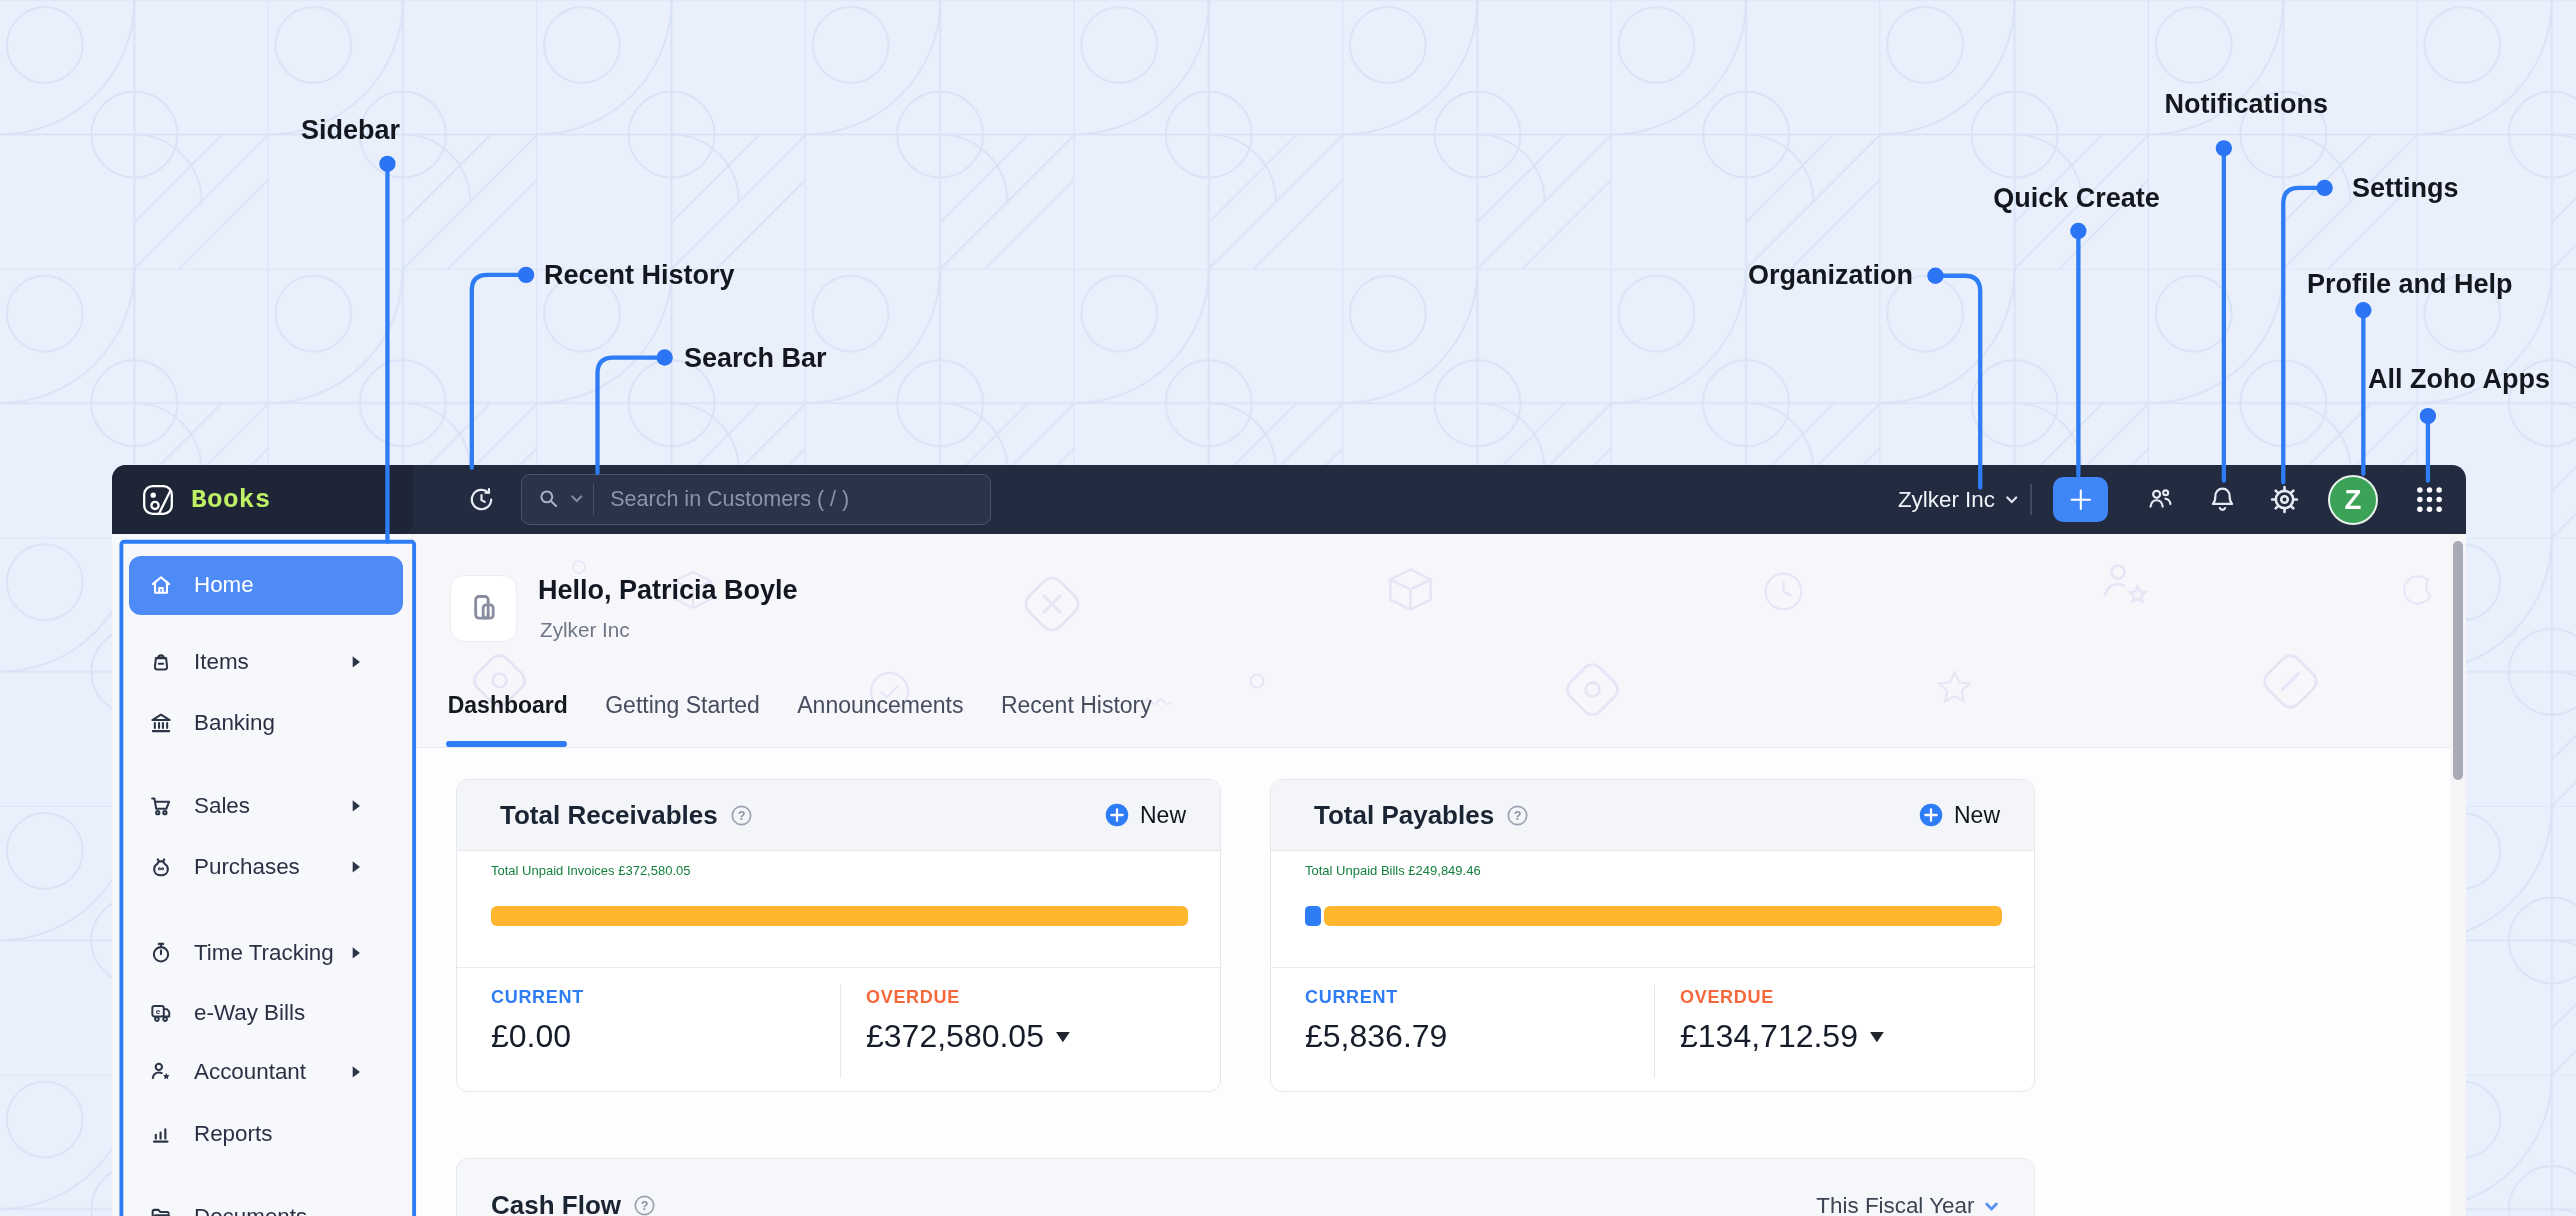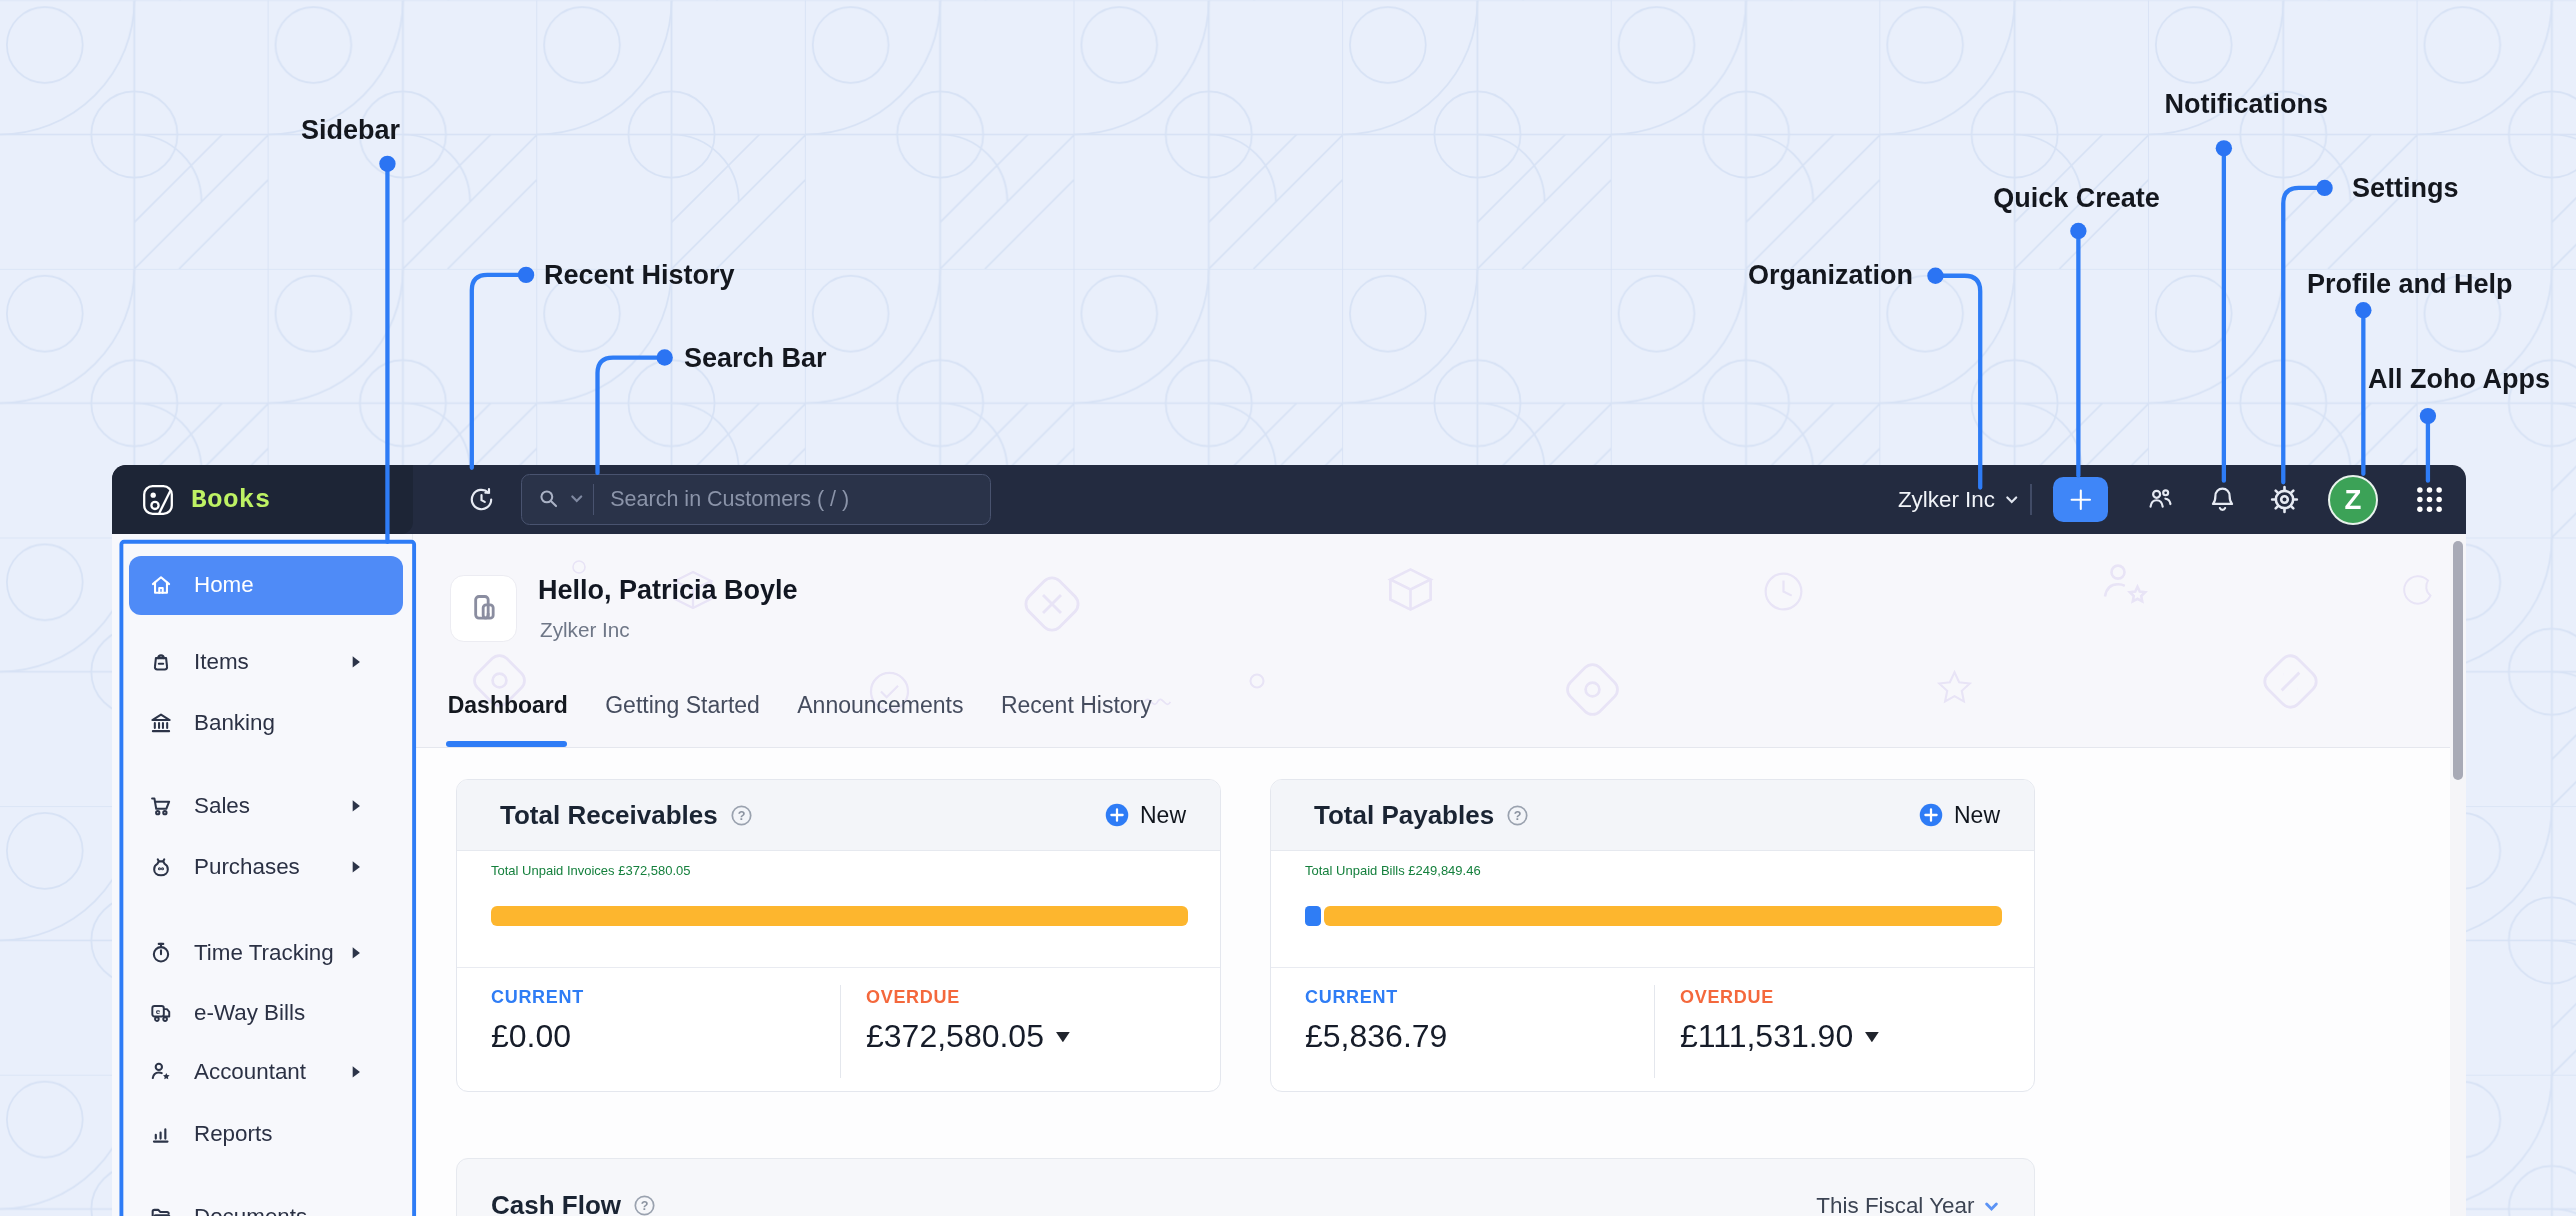--- a/index.html
+++ b/index.html
@@ -464,21 +464,21 @@
         </div>
         <div class="cardfoot">
           <div class="vdiv"></div>
           <div class="fcol" style="left:34px">
             <div class="flab cur">CURRENT</div>
             <div class="famt">£5,836.79</div>
           </div>
           <div class="fcol" style="left:409px">
             <div class="flab ovd">OVERDUE</div>
             <div class="famt">
-              <span>£111,531.90</span>
+              <span>£134,712.59</span>
               <svg width="13.8" height="10.3" viewBox="0 0 12 9">
                   <path d="M0 0h12L6 9z" fill="#20242c"></path>
                 </svg>
             </div>
           </div>
         </div>
       </div>
 
       <div class="cfcard">
         <span class="cftitle">

